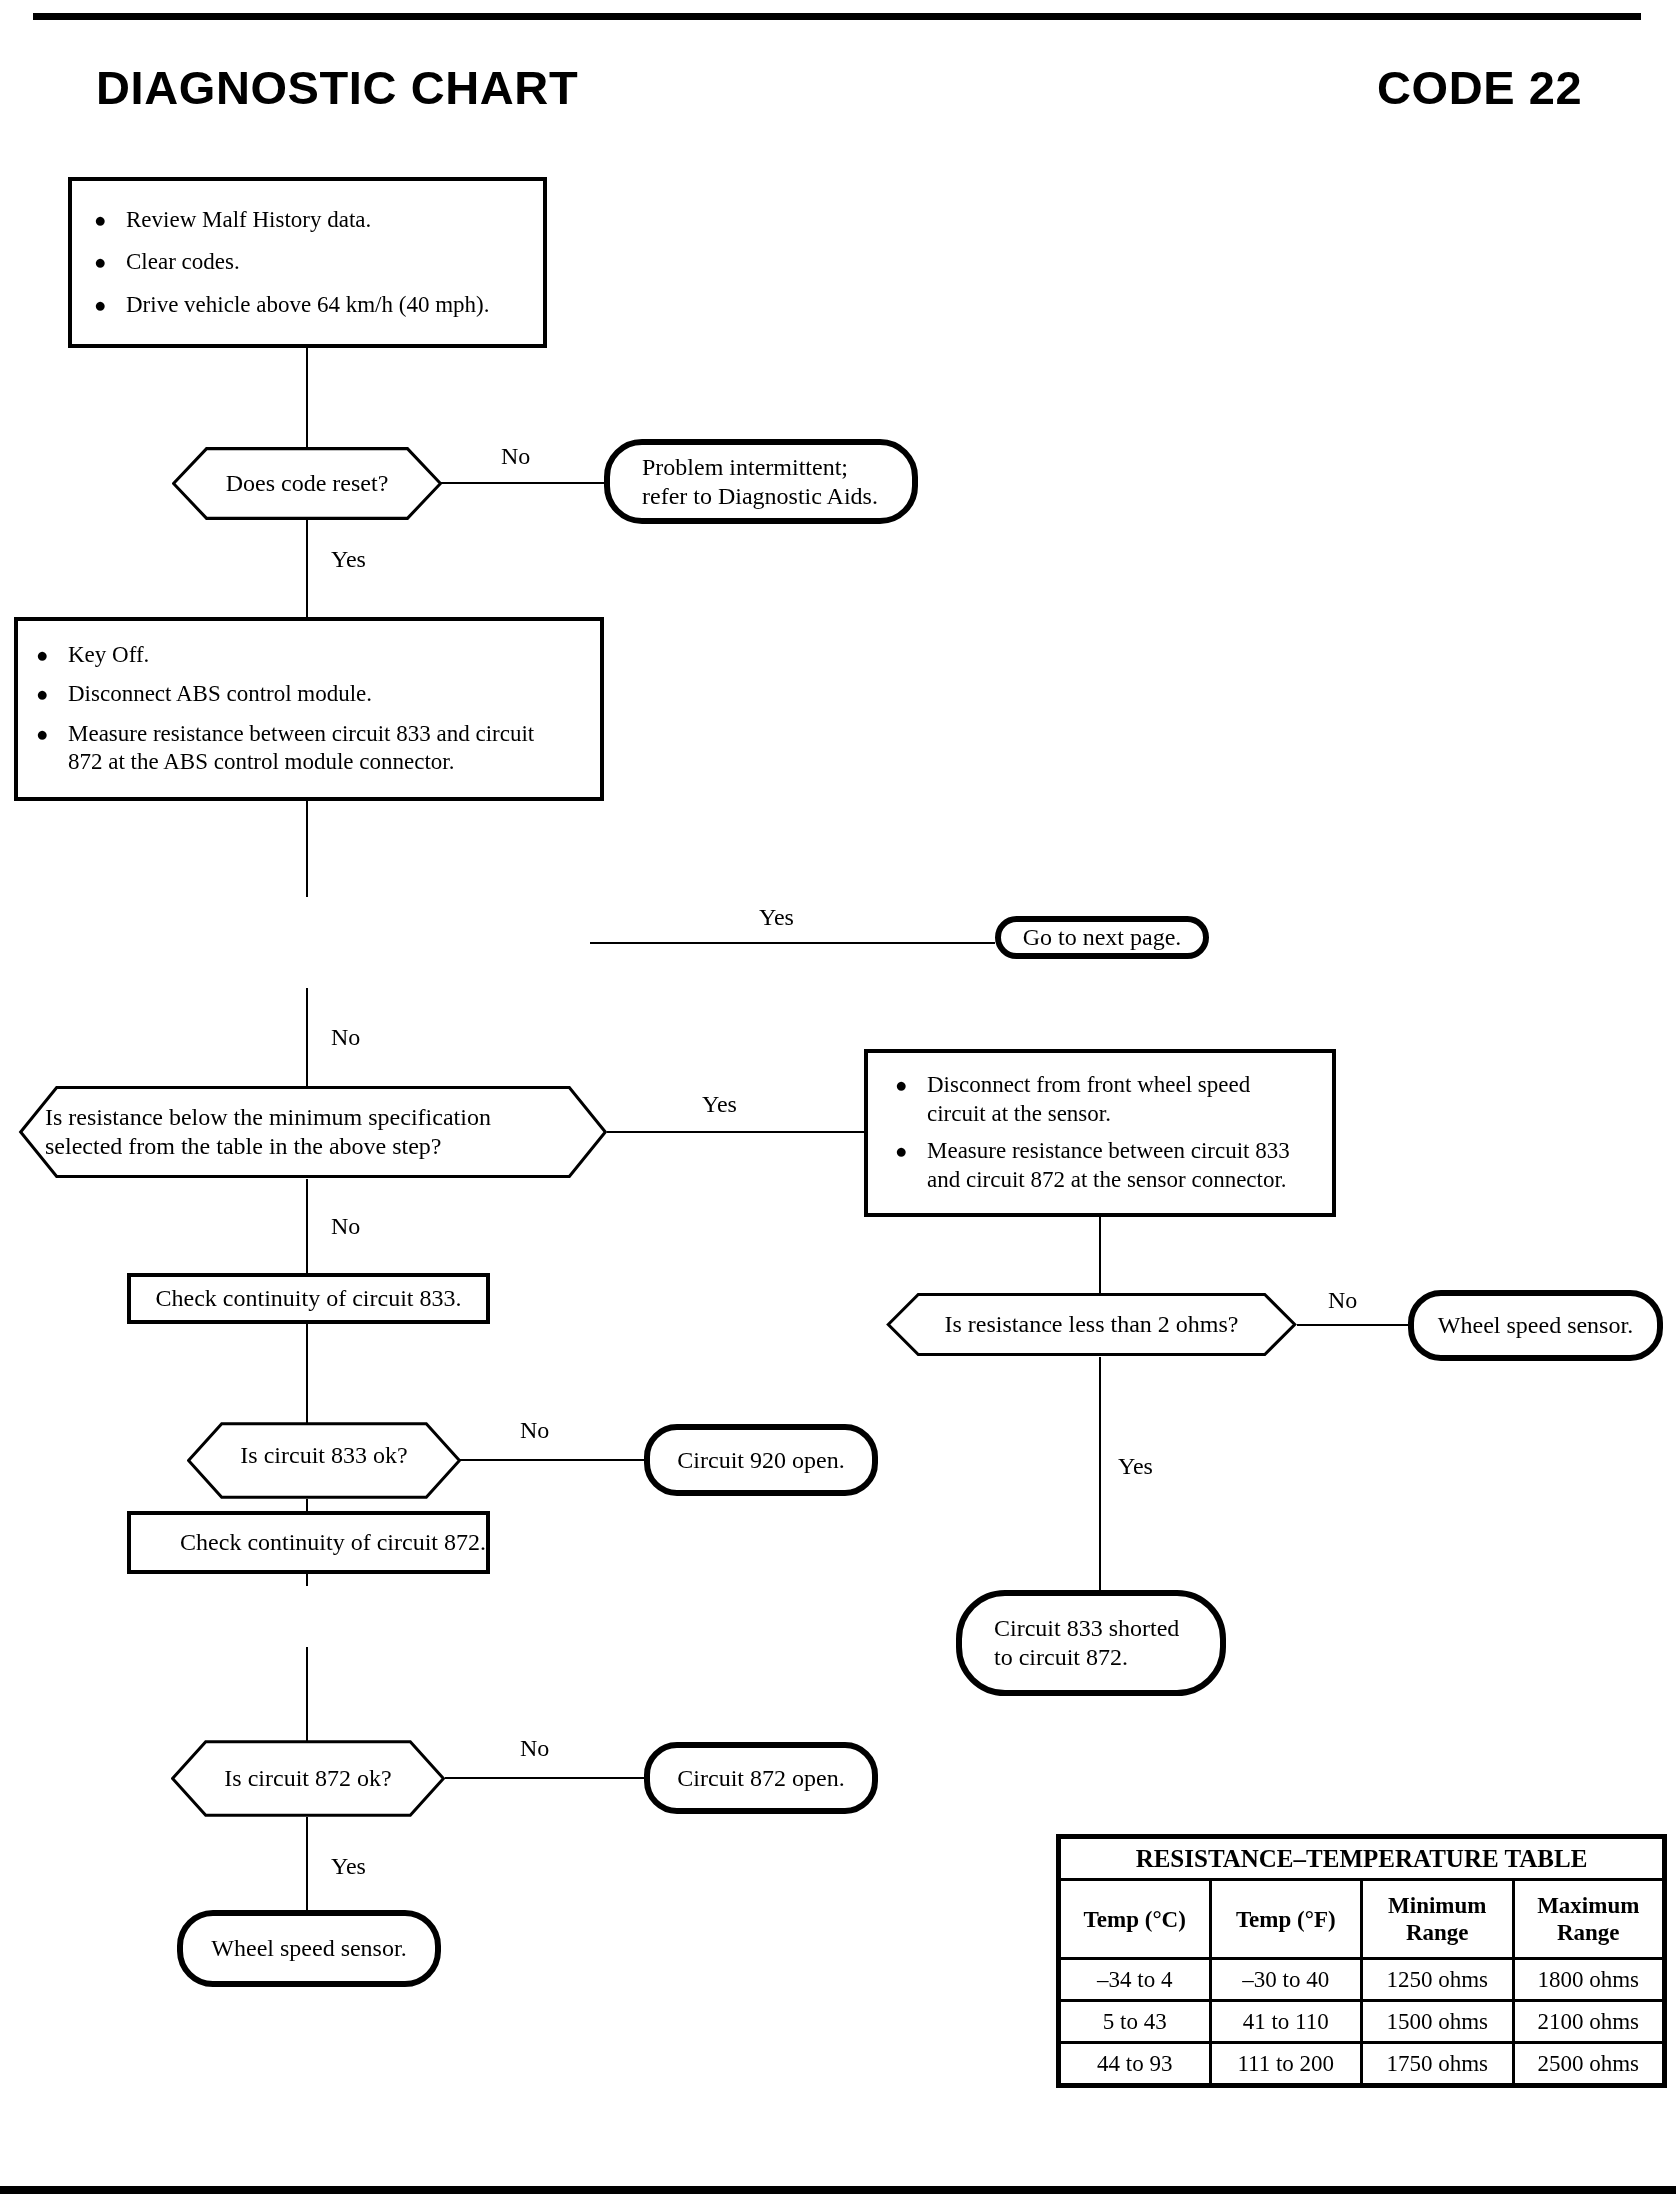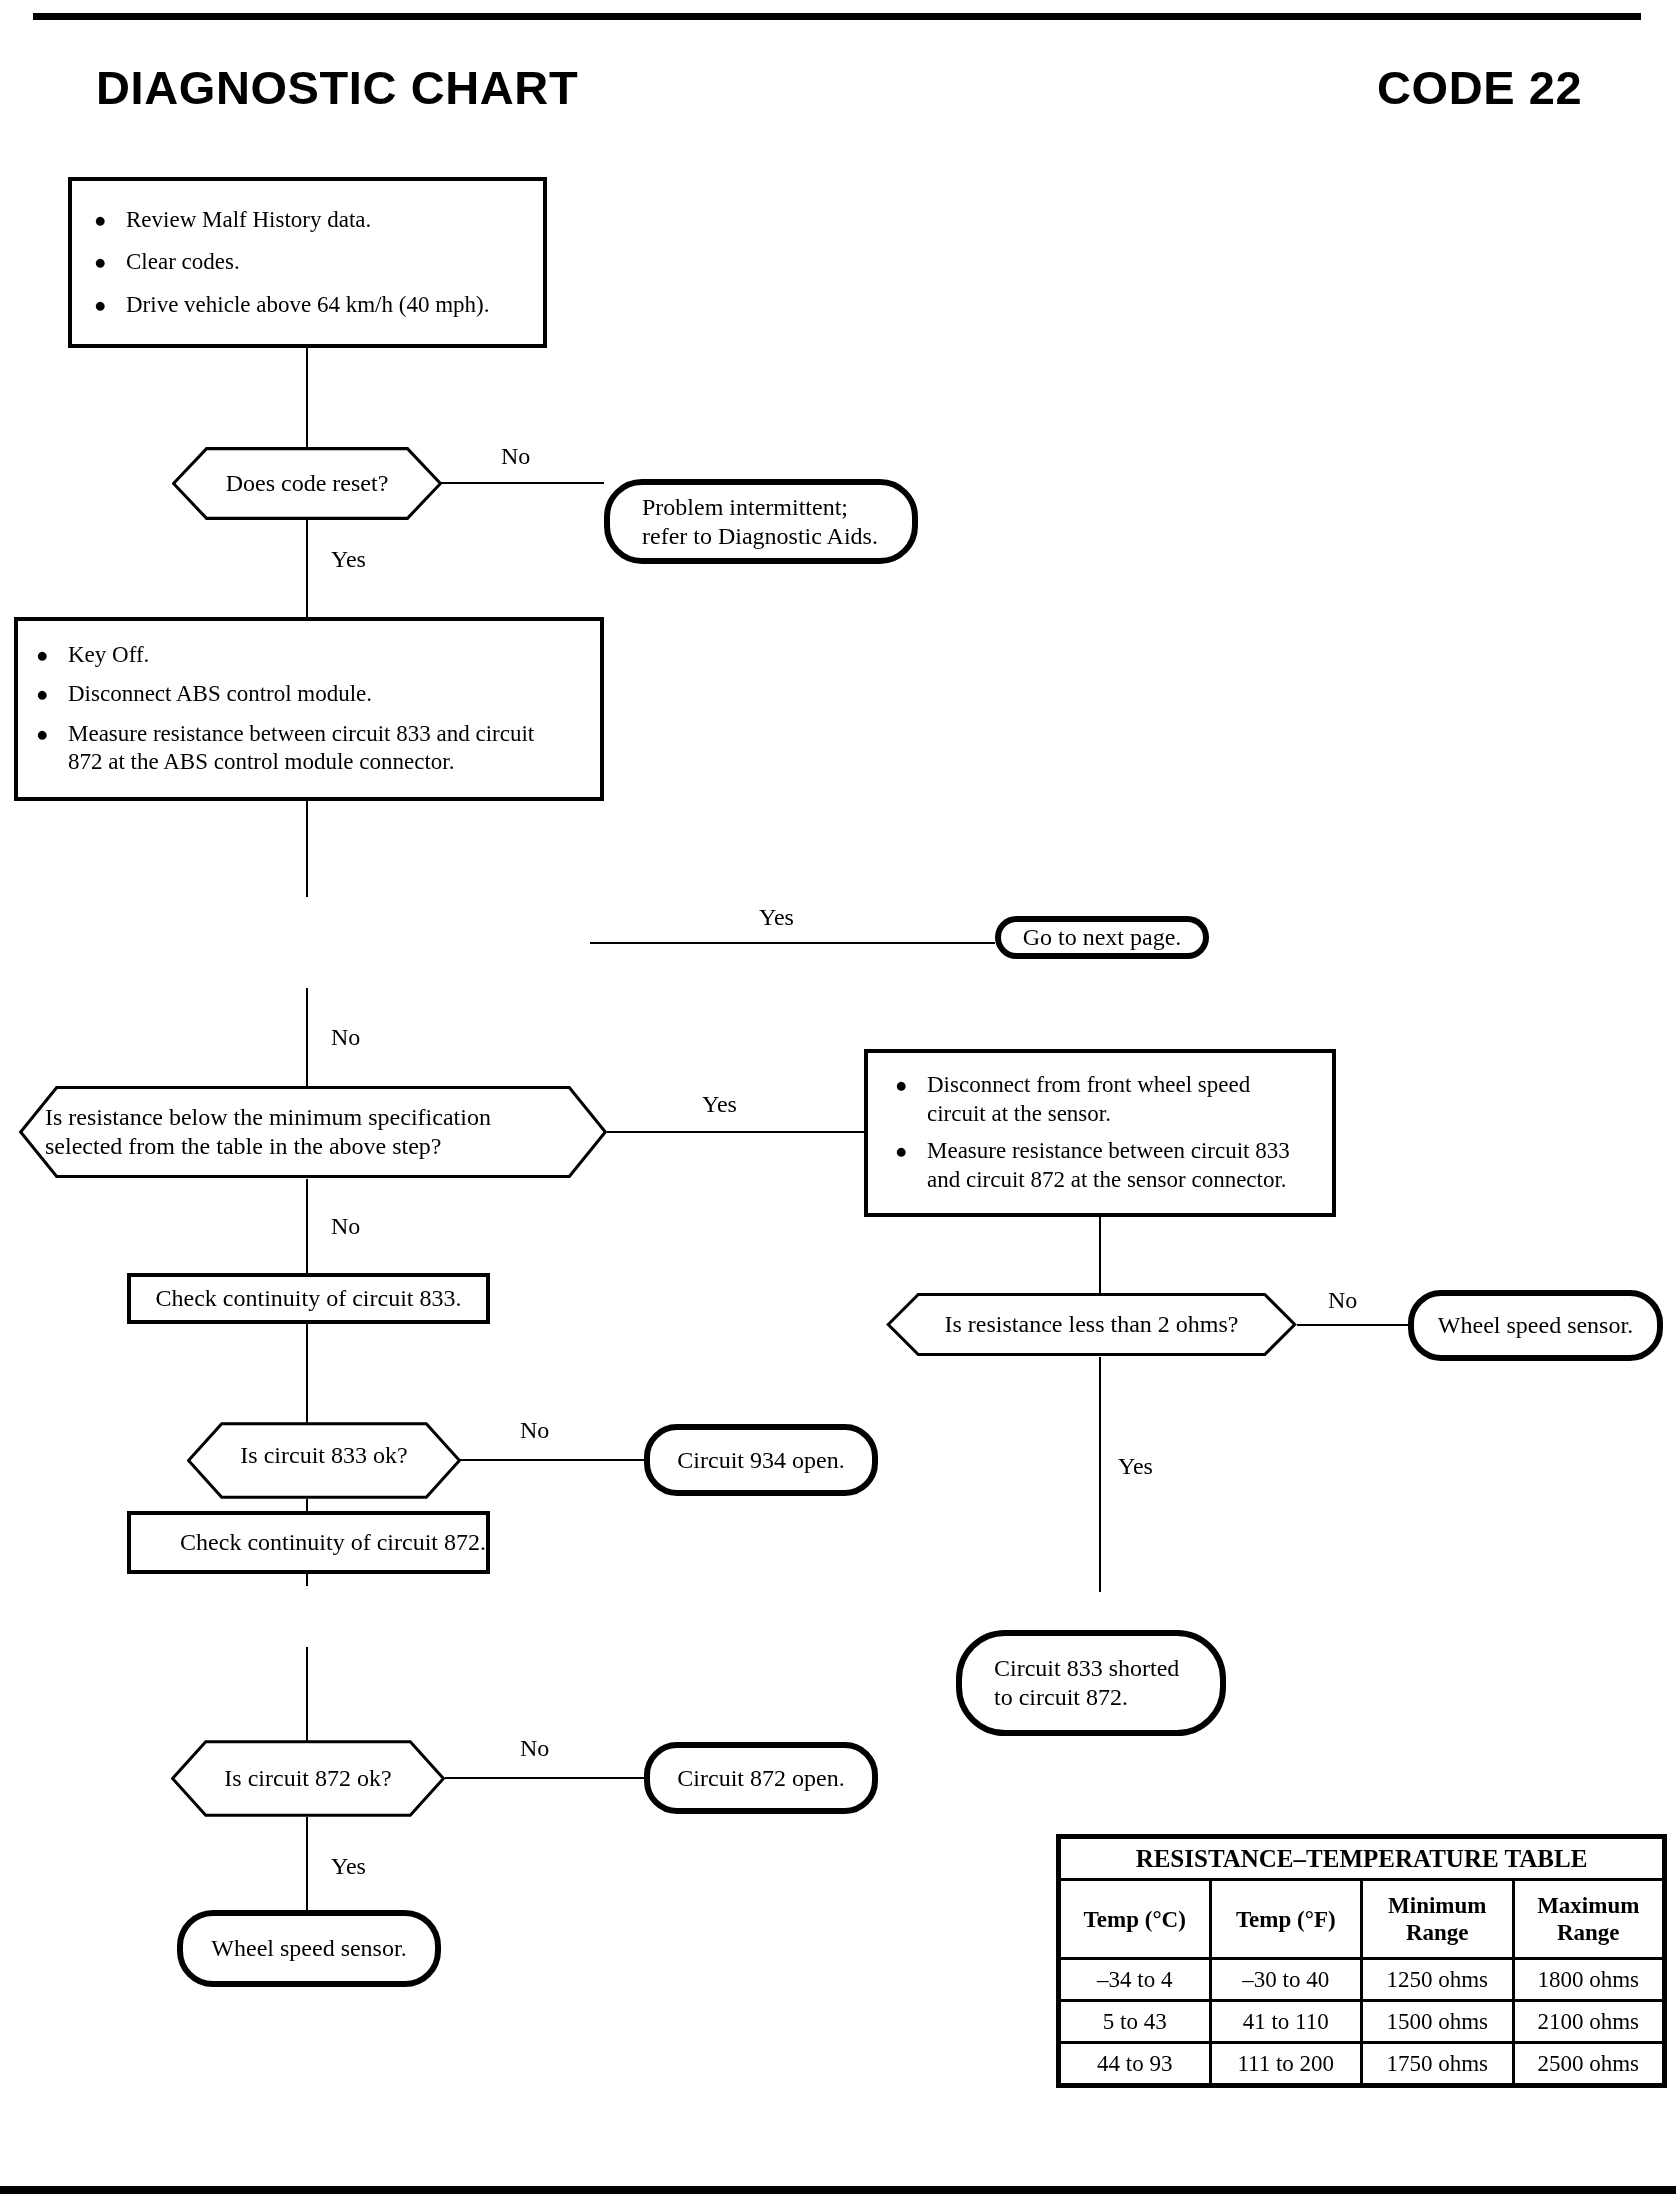--- a/index.html
+++ b/index.html
@@ -24,21 +24,21 @@
   .hex svg{position:absolute;left:0;top:0;display:block;}
   .hextext{position:absolute;left:0;top:0;width:100%;height:100%;
            display:flex;flex-direction:column;justify-content:center;align-items:center;
            font-size:24px;line-height:28.6px;}
   .hextext.leftal{align-items:flex-start;padding-left:27px;box-sizing:border-box;}
   .hexline{white-space:nowrap;}
   
   .term{position:absolute;border:6.7px solid #000;background:#fff;box-sizing:border-box;
         display:flex;flex-direction:column;justify-content:center;align-items:center;
         font-size:24px;line-height:29px;}
-  .term.leftal{align-items:flex-start;padding-left:32px;margin-top:40px;}
+  .term.leftal{align-items:flex-start;padding-left:32px;}
   .term .tline{white-space:nowrap;}
   
   .lbl{position:absolute;font-size:24px;white-space:nowrap;}
   
   #rt-table{position:absolute;left:1056px;top:1834px;width:611px;border-collapse:collapse;
             table-layout:fixed;background:#fff;border:5.5px solid #000;}
   #rt-table td{border:3px solid #000;text-align:center;vertical-align:middle;
                font-size:23px;padding:0 3.6px;}
   #rt-table td.ttl{font-weight:700;font-size:25px;height:39px;}
   #rt-table td.hdr{font-weight:700;height:76px;line-height:27px;}
@@ -174,21 +174,21 @@
   <div class="hex" style="left:187px;top:1422px;width:274px;height:67px;">
     <svg width="274" height="77" viewBox="0 0 450 126">
         <polygon points="2.5,63 57,2.5 393,2.5 447.5,63 393,123.5 57,123.5" fill="#fff" stroke="#000" stroke-width="5"></polygon>
       </svg>
     <div class="hextext">
         <span class="hexline">Is circuit 833 ok?</span>
       </div>
   </div>
   <div class="lbl" style="left:520px;top:1417px;">No</div>
   <div class="term" style="left:644px;top:1424px;width:234px;height:72px;border-radius:33px;">
-    <span class="tline">Circuit 934 open.</span>
+    <span class="tline">Circuit 920 open.</span>
   </div>
   <div class="lbl" style="left:331px;top:1538px;">Yes</div>
 
   <div class="term leftal" style="left:956px;top:1590px;width:270px;height:106px;border-radius:49px;">
     <span class="tline">Circuit 833 shorted</span>
     <span class="tline">to circuit 872.</span>
   </div>
 
   <div class="rect center" style="left:127px;top:1511px;width:363px;height:63px;align-items:flex-end;">
     <span class="single">Check continuity of circuit 872.</span>

